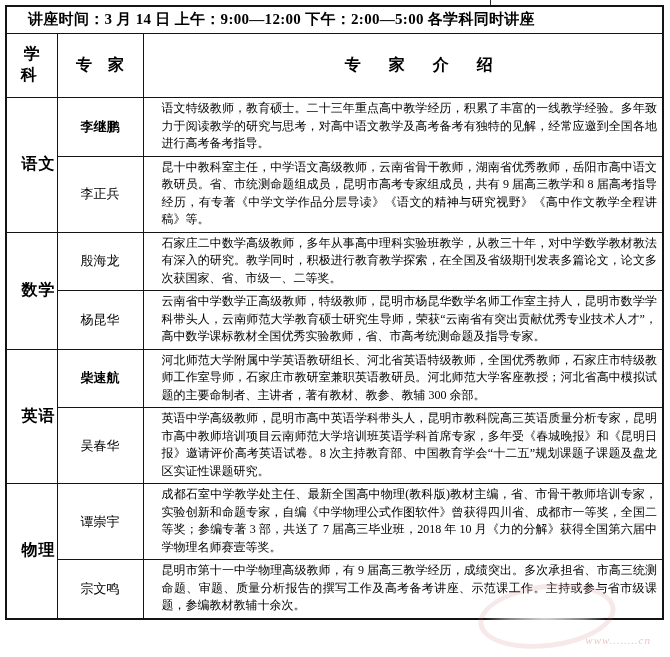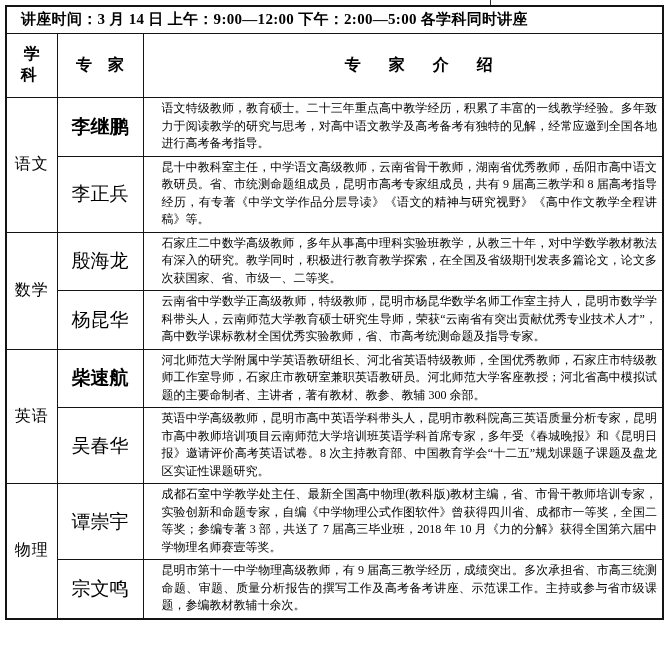--- a/index.html
+++ b/index.html
@@ -26,40 +26,40 @@
     border: 2px solid #141414;
   }
   td, th {
     border: 1px solid #141414;
     vertical-align: middle;
     overflow: hidden;
   }
   .time-cell {
     font-weight: bold;
     font-size: 15px;
-    padding: 3px 2px 4px 14px;
+    padding: 3px 2px 4px 21px;
     letter-spacing: 0.3px;
     white-space: nowrap;
   }
   th {
     font-weight: bold;
     font-size: 16px;
     padding: 10px 0 11px 0;
     text-align: center;
   }
   th.intro-head { letter-spacing: 12px; text-indent: 12px; padding-left: 32px; }
   th.subject-head, th.expert-head { letter-spacing: 6px; text-indent: 6px; }
   .subject-cell {
-    font-weight: normal;
+    font-weight: bold;
     font-size: 16px;
-    text-align: center;
+    text-align: right;
     letter-spacing: 1px;
   }
   .name-cell {
-    font-size: 19px;
+    font-size: 13px;
     text-align: center;
     padding: 0 2px;
   }
   .name-cell.bold { font-weight: bold; }
   .desc-cell {
     font-size: 12px;
     line-height: 17.5px;
     padding: 2px 5px 3px 18px;
     text-align: justify;
     text-justify: inter-character;
@@ -161,13 +161,17 @@
         <td class="name-cell">谭崇宇</td>
         <td class="desc-cell">成都石室中学教学处主任、最新全国高中物理(教科版)教材主编，省、市骨干教师培训专家，实验创新和命题专家，自编《中学物理公式作图软件》曾获得四川省、成都市一等奖，全国二等奖；参编专著 3 部，共送了 7 届高三毕业班，2018 年 10 月《力的分解》获得全国第六届中学物理名师赛壹等奖。</td>
       </tr>
       <tr>
         <td class="name-cell">宗文鸣</td>
         <td class="desc-cell">昆明市第十一中学物理高级教师，有 9 届高三教学经历，成绩突出。多次承担省、市高三统测命题、审题、质量分析报告的撰写工作及高考备考讲座、示范课工作。主持或参与省市级课题，参编教材教辅十余次。</td>
       </tr>
     </tbody>
   </table>
 
+  <div class="watermark">
+    <div class="ring"></div>
+    <span class="wm-text">www.…….cn</span>
+  </div>
 </div>
 
 </body></html>

